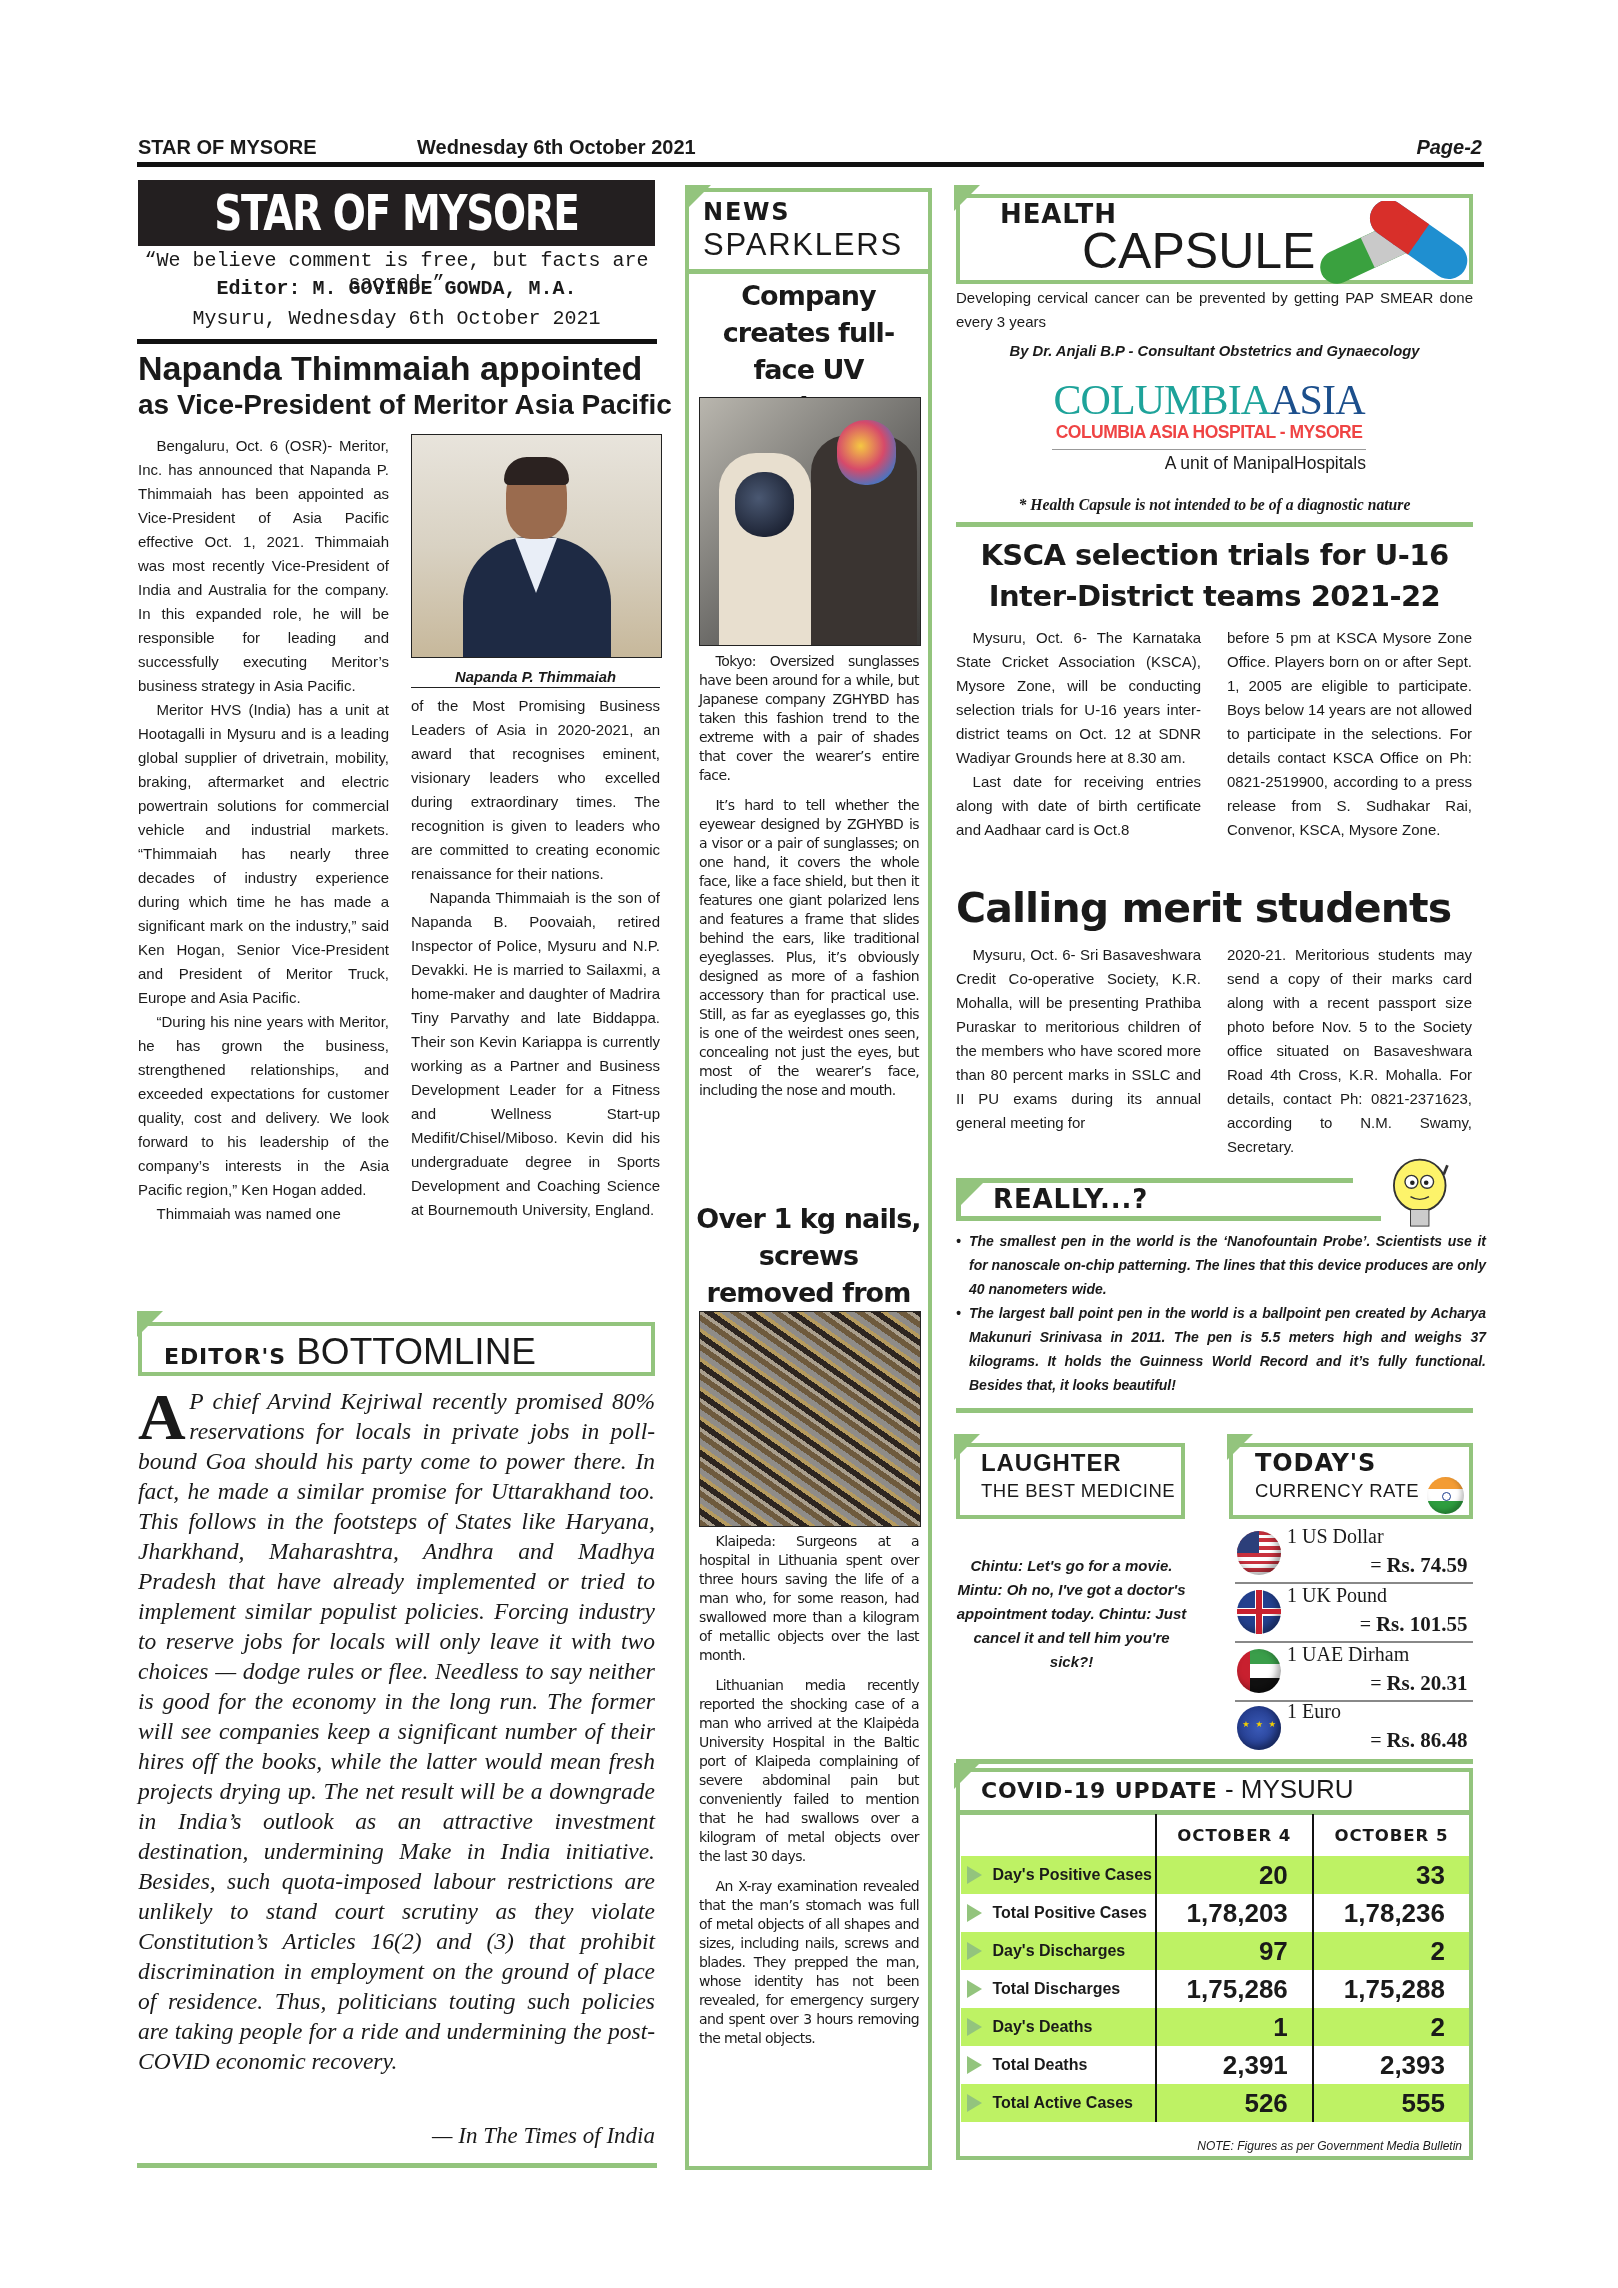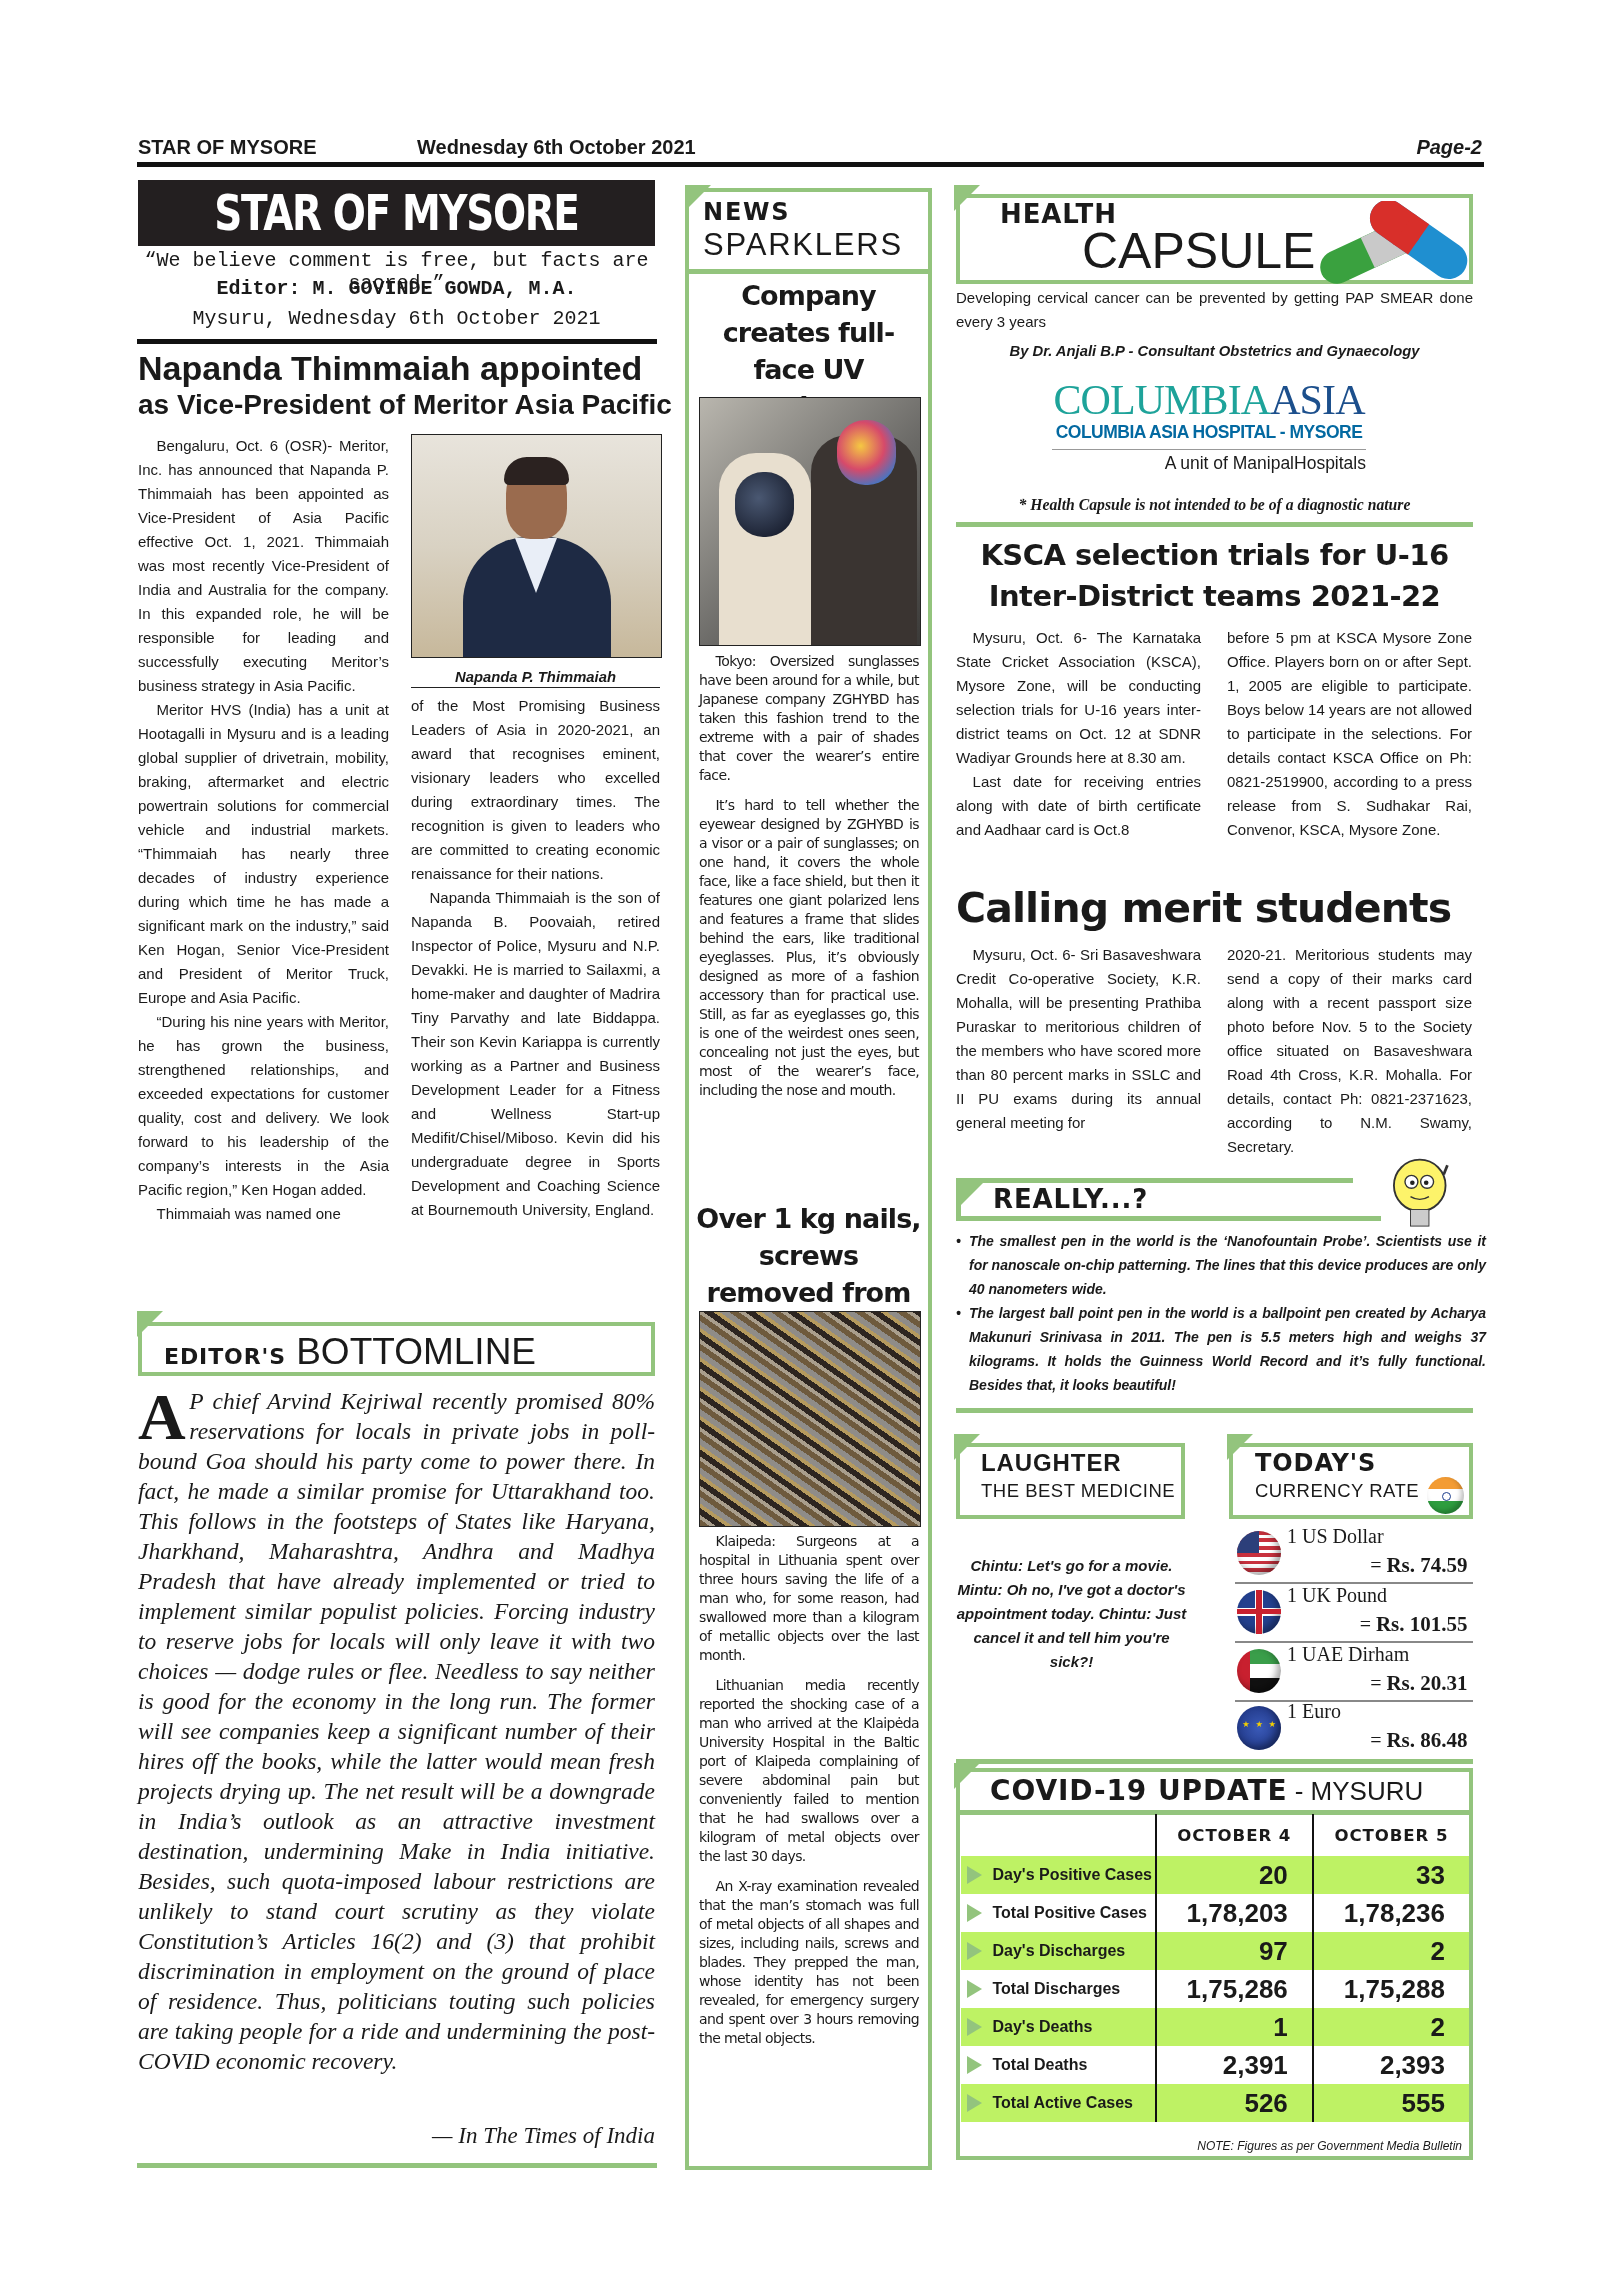--- a/index.html
+++ b/index.html
@@ -66,21 +66,21 @@
   #hc-tri{left:954px;top:185px;}
   #hc-health{left:1000px;top:199px;font-family:"DejaVu Sans",sans-serif;font-weight:900;font-size:26px;letter-spacing:0.9px;}
   #hc-capsule{left:1082px;top:225px;font-size:50px;line-height:52px;}
   #hc-pill{left:1309px;top:201px;width:166px;height:83px;}
   #hc-text{left:956px;top:286px;width:517px;font-size:15px;line-height:24px;text-align:justify;}
   #hc-by{left:956px;top:343px;width:517px;text-align:center;font-style:italic;font-weight:bold;font-size:14.8px;}
   #hc-logo{left:1052px;top:378px;width:314px;text-align:center;}
   #hc-logo .ca{font-family:"Liberation Serif",serif;font-size:42px;letter-spacing:-0.9px;line-height:44px;}
   #hc-logo .ca .c1{color:#1ea39a;}
   #hc-logo .ca .c2{color:#1c4f8c;}
-  #hc-logo .cah{font-weight:bold;color:#0369a1;font-size:17.5px;letter-spacing:-0.5px;border-bottom:0.9px solid #999;padding-bottom:5.5px;}
+  #hc-logo .cah{font-weight:bold;color:#ef4444;font-size:17.5px;letter-spacing:-0.5px;border-bottom:0.9px solid #999;padding-bottom:5.5px;}
   #hc-logo .unit{text-align:right;font-size:17.5px;margin-top:3.7px;}
   #hc-note{left:956px;top:496px;width:517px;text-align:center;font-family:"Liberation Serif",serif;font-style:italic;font-weight:bold;font-size:15.7px;}
   #hc-rule{left:956px;top:522px;width:517px;height:4.6px;background:#93c47d;}
   
   #ks-h{left:956px;top:535px;width:517px;text-align:center;font-family:"DejaVu Sans",sans-serif;font-weight:900;font-size:29px;line-height:41px;letter-spacing:-0.5px;}
   .rc{font-size:15px;line-height:24px;text-align:justify;width:245px;}
   .rc p{margin:0;text-indent:16.6px;}
   #ks-c1{left:956px;top:626px;}
   #ks-c2{left:1227px;top:626px;}
   #cm-h{left:956px;top:884px;width:517px;font-family:"DejaVu Sans",sans-serif;font-weight:900;font-size:41px;letter-spacing:-0.9px;}
@@ -121,21 +121,21 @@
   .f-uk::after{content:"";position:absolute;left:19.4px;top:0;width:5.5px;height:44px;background:#c8202f;}
   .f-uk::before{content:"";position:absolute;left:0;top:19.4px;width:44px;height:5.5px;background:#c8202f;}
   .f-ae{background:linear-gradient(90deg,#c8202f 0 30%,transparent 30%),linear-gradient(#3a9e4a 0 33%,#fff 33% 66%,#111 66%);}
   .f-eu{background:radial-gradient(circle,#3a5ab8,#1a2f7a);}
   .f-eu::after{content:"★ ★ ★";position:absolute;left:5.5px;top:13px;font-size:8.3px;color:#f5d000;letter-spacing:1.8px;}
   #cu-rule{left:956px;top:1759px;width:517px;height:4.6px;background:#93c47d;}
   
   #cv-box{left:956px;top:1768px;width:517px;height:392px;}
   #cv-tri{left:954px;top:1763px;}
   #cv-title{left:981px;top:1774px;font-size:26px;}
-  #cv-title b{font-family:"DejaVu Sans",sans-serif;font-weight:900;font-size:28px;letter-spacing:0.9px;margin-left:9px;}
+  #cv-title b{font-family:"DejaVu Sans",sans-serif;font-weight:900;font-size:22px;letter-spacing:0.9px;}
   #cv-hrule{left:956px;top:1810px;width:517px;height:4.6px;background:#93c47d;}
   #cv-table{left:961px;top:1814px;width:508px;border-collapse:collapse;}
   #cv-table td,#cv-table th{padding:0;height:38px;}
   #cv-table th{height:42px;font-family:"DejaVu Sans",sans-serif;font-size:16.6px;letter-spacing:0.9px;font-weight:bold;text-align:center;}
   #cv-table tr.alt td{background:#bef264;}
   #cv-table td.lbl{width:191px;font-weight:bold;font-size:16px;}
   #cv-table td.lbl .arr{display:inline-block;width:0;height:0;border-left:15.7px solid #93c47d;border-top:9.2px solid transparent;border-bottom:9.2px solid transparent;margin:0 11px 0 5.5px;vertical-align:middle;}
   #cv-table td.v{width:129px;text-align:right;padding-right:24px;font-weight:bold;font-size:26px;border-left:2.8px solid #111;}
   #cv-note{left:956px;top:2139px;width:506px;text-align:right;font-style:italic;font-size:12px;}
 </style>

